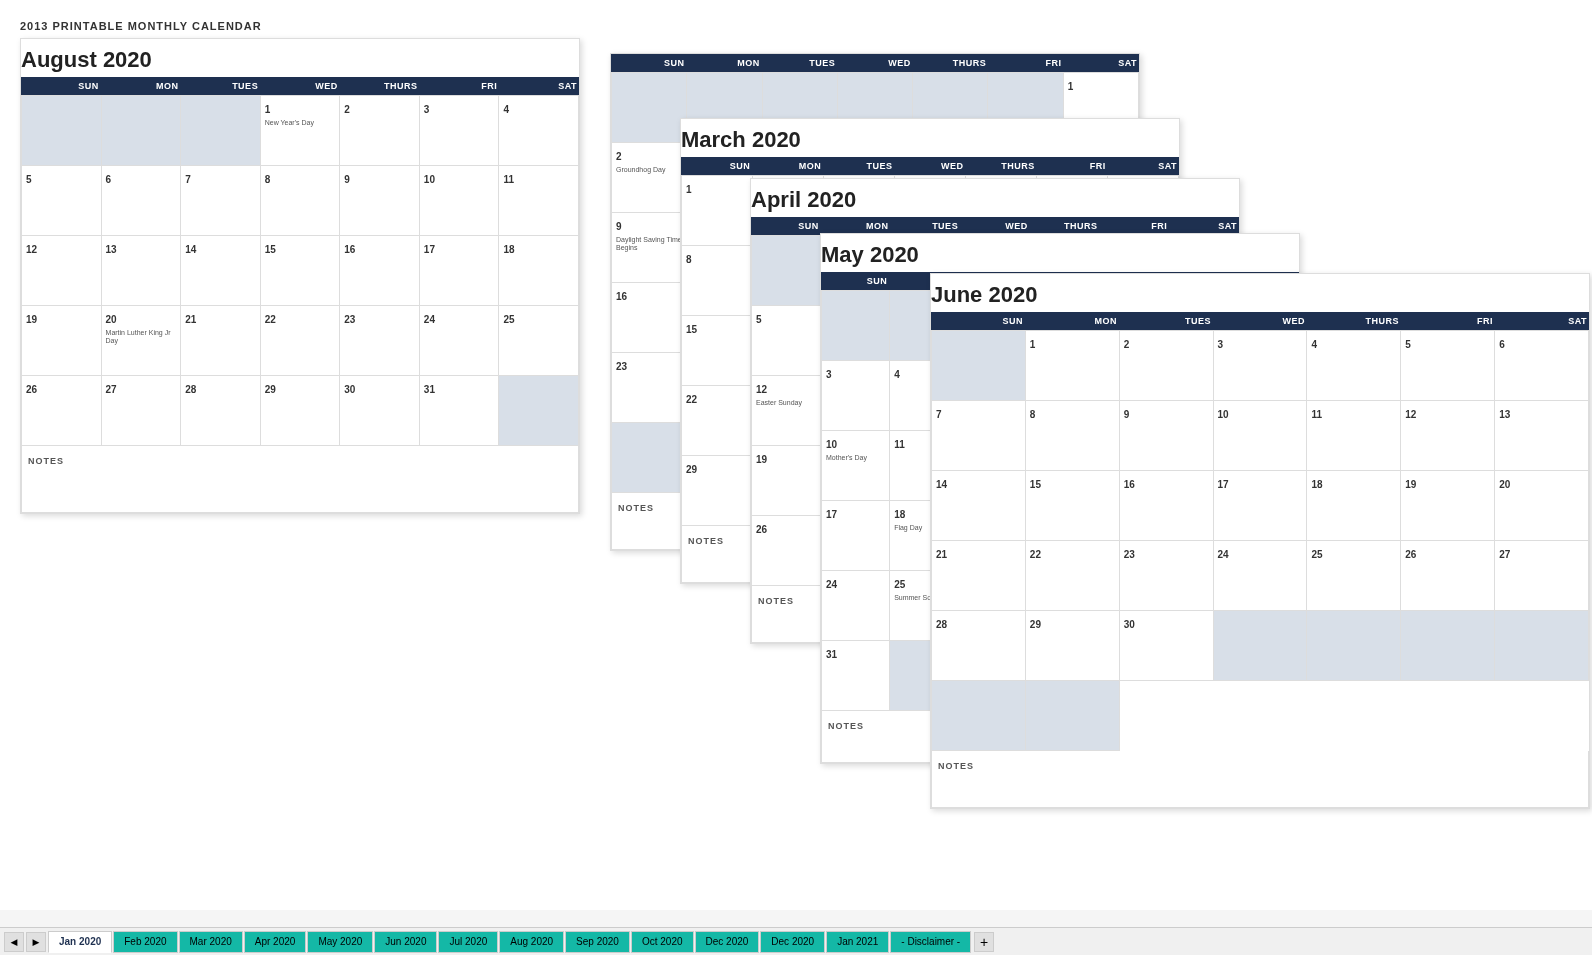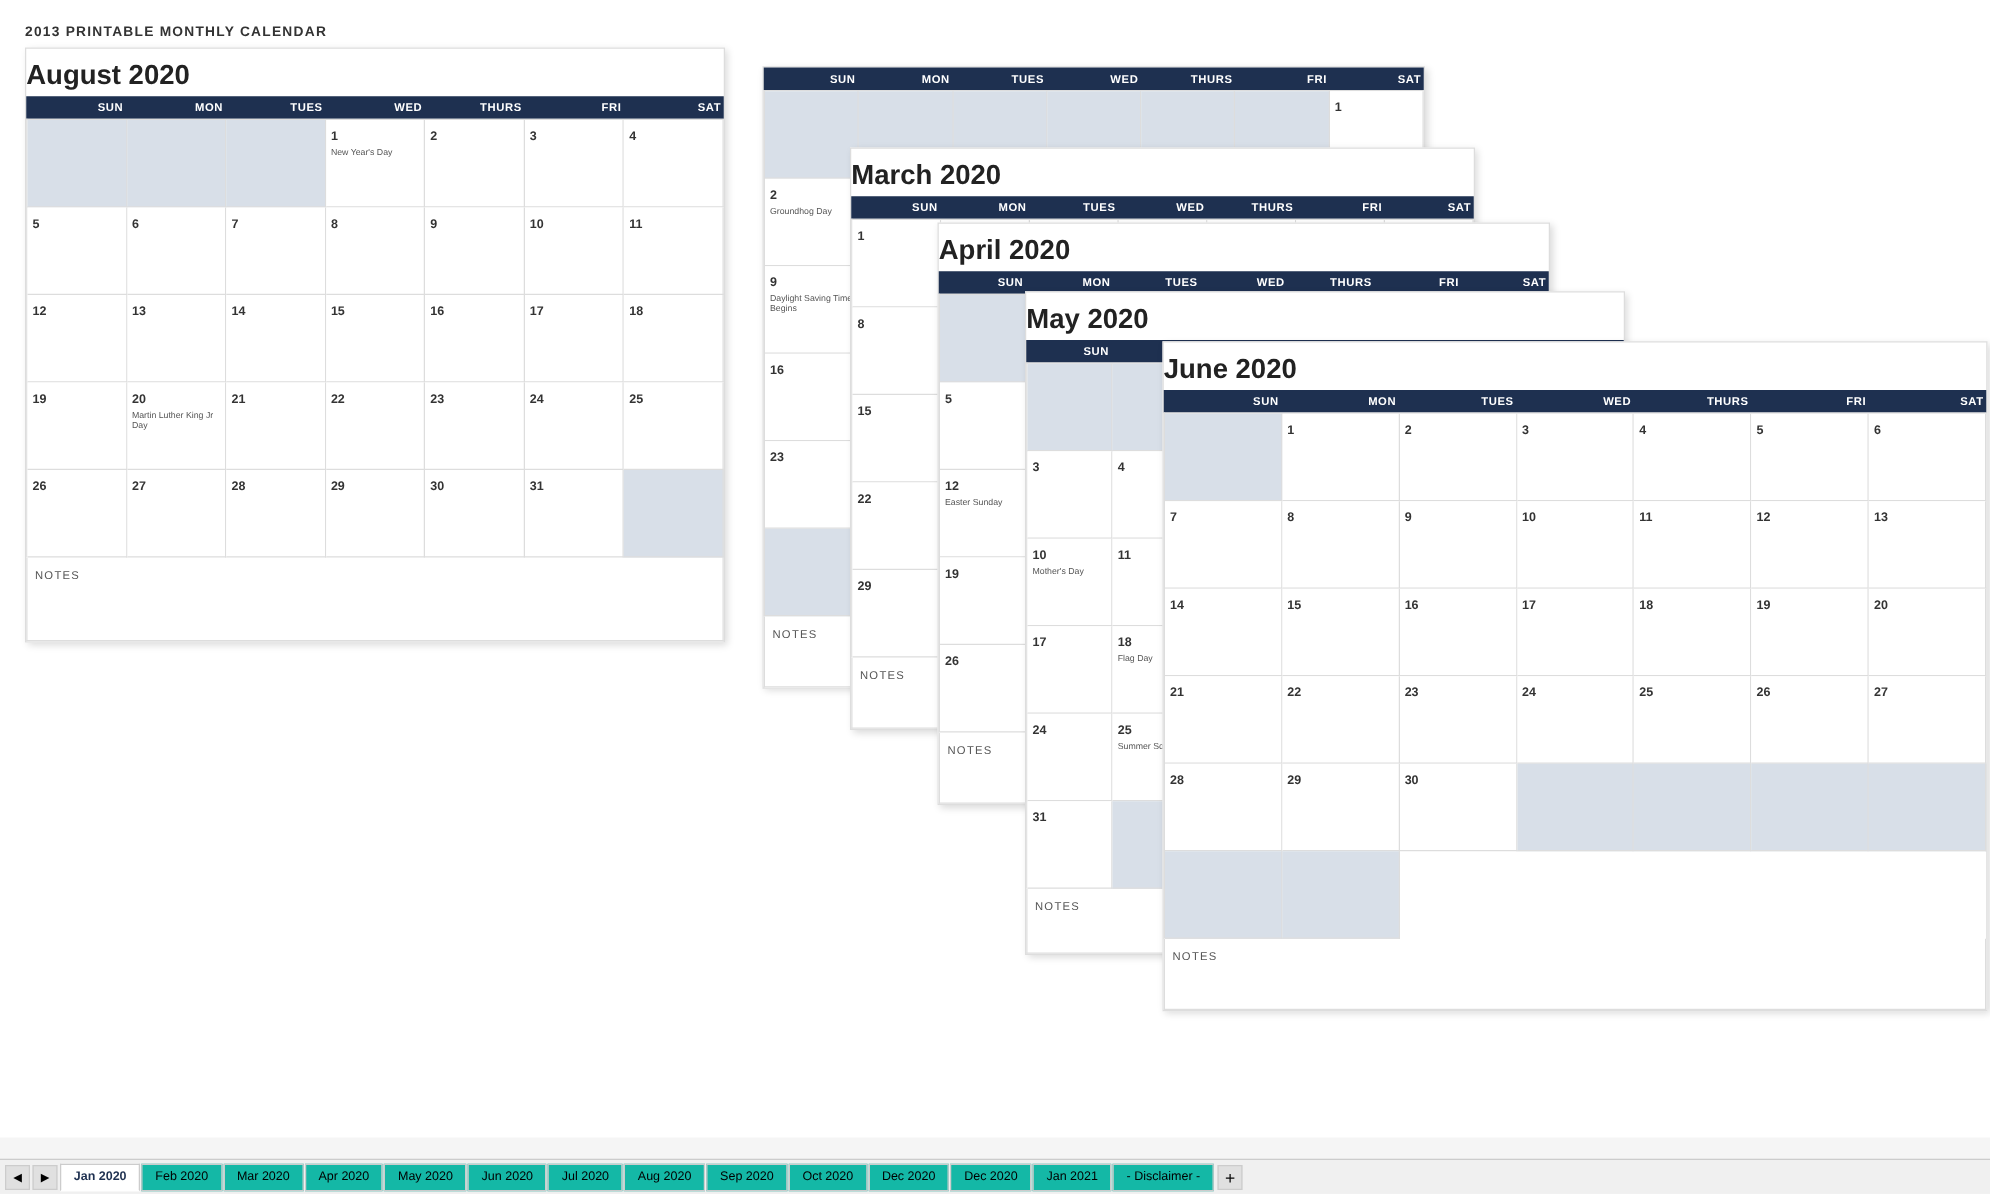--- a/index.html
+++ b/index.html
@@ -104,21 +104,21 @@
 
     .notes-row {
       border: 1px solid #ddd;
       border-top: none;
       padding: 4px 6px;
       background: white;
     }
 
     .notes-label {
       font-size: 9px;
-      font-weight: normal;
+      font-weight: bold;
       color: #555;
       letter-spacing: 1px;
     }
 
     
     .tab-bar {
       position: absolute;
       bottom: 0;
       left: 0;
       width: 1592px;

